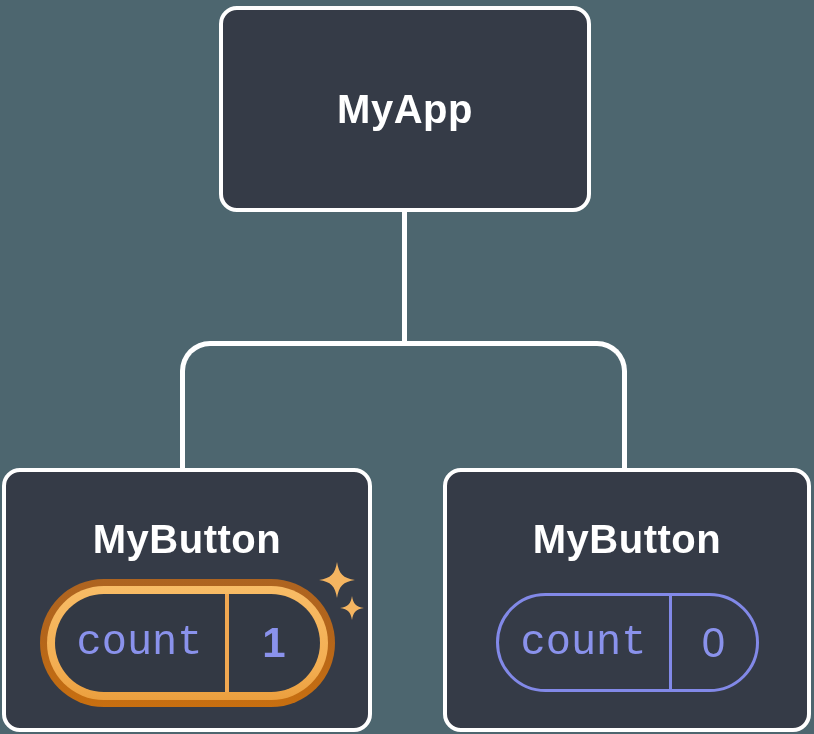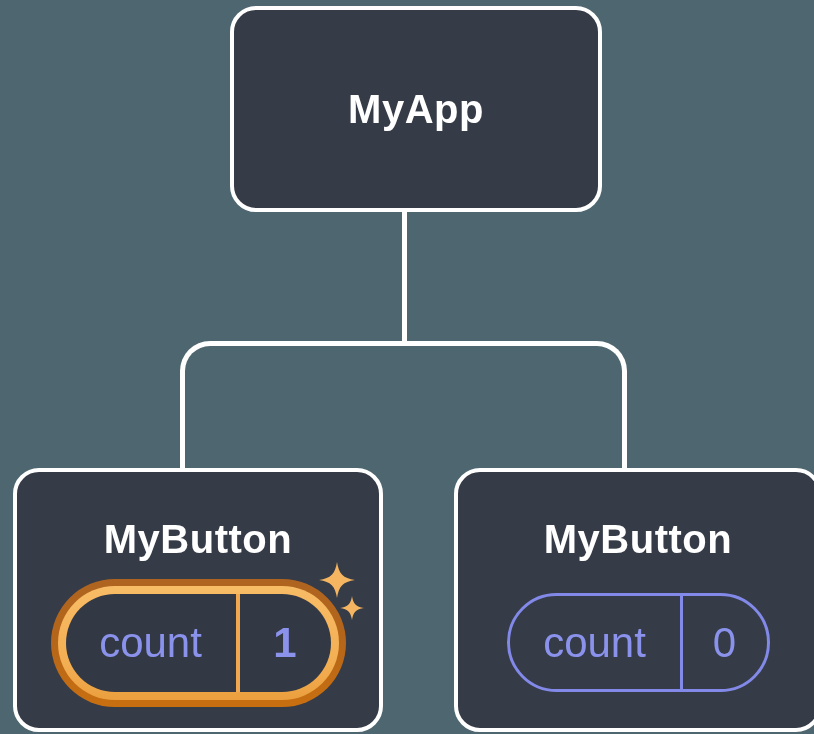--- a/index.html
+++ b/index.html
@@ -11,26 +11,25 @@
     position: relative;
     width: 814px; height: 734px;
     background: #4D666F;
     overflow: hidden;
   }
   
   .card {
     position: absolute;
     background: #353B47;
     border: 4px solid #FFFFFF;
-    border-radius: 26px;
+    border-radius: 18px;
     box-sizing: border-box;
     display: flex;
     flex-direction: column;
     align-items: center;
-    margin-left: 11px;
   }
   .card-root  { left: 219px; top: 6px;  width: 372px; height: 206px; justify-content: center; }
   .card-left  { left: 2px;   top: 468px; width: 370px; height: 264px; }
   .card-right { left: 443px; top: 468px; width: 368px; height: 264px; }
   .card-title {
     color: #FFFFFF;
     font-size: 40px;
     font-weight: 600;
     letter-spacing: 0.5px;
     line-height: 46px;
@@ -92,21 +91,21 @@
     overflow: hidden;
   }
   .pill-section {
     display: flex;
     align-items: center;
     justify-content: center;
     color: #8A92EC;
     font-size: 42px;
     line-height: 1;
   }
-  .sec-name  { flex: 0 0 170px; }
+  .sec-name  { flex: 0 0 170px; font-family: Liberation Mono, monospace; }
   .sec-value { flex: 1 1 auto; }
   .value-bold { font-weight: 700; }
   .pill-divider-orange { flex: 0 0 4px; background: #F2A851; }
   .pill-divider-purple { flex: 0 0 3px; background: #8289E8; }
 
   
   .sparkle { position: absolute; }
   .sparkle svg { display: block; width: 100%; height: 100%; }
   .sparkle path { fill: #F5B561; }
   .sparkle-big   { left: 319px; top: 562px; width: 36px; height: 36px; }

